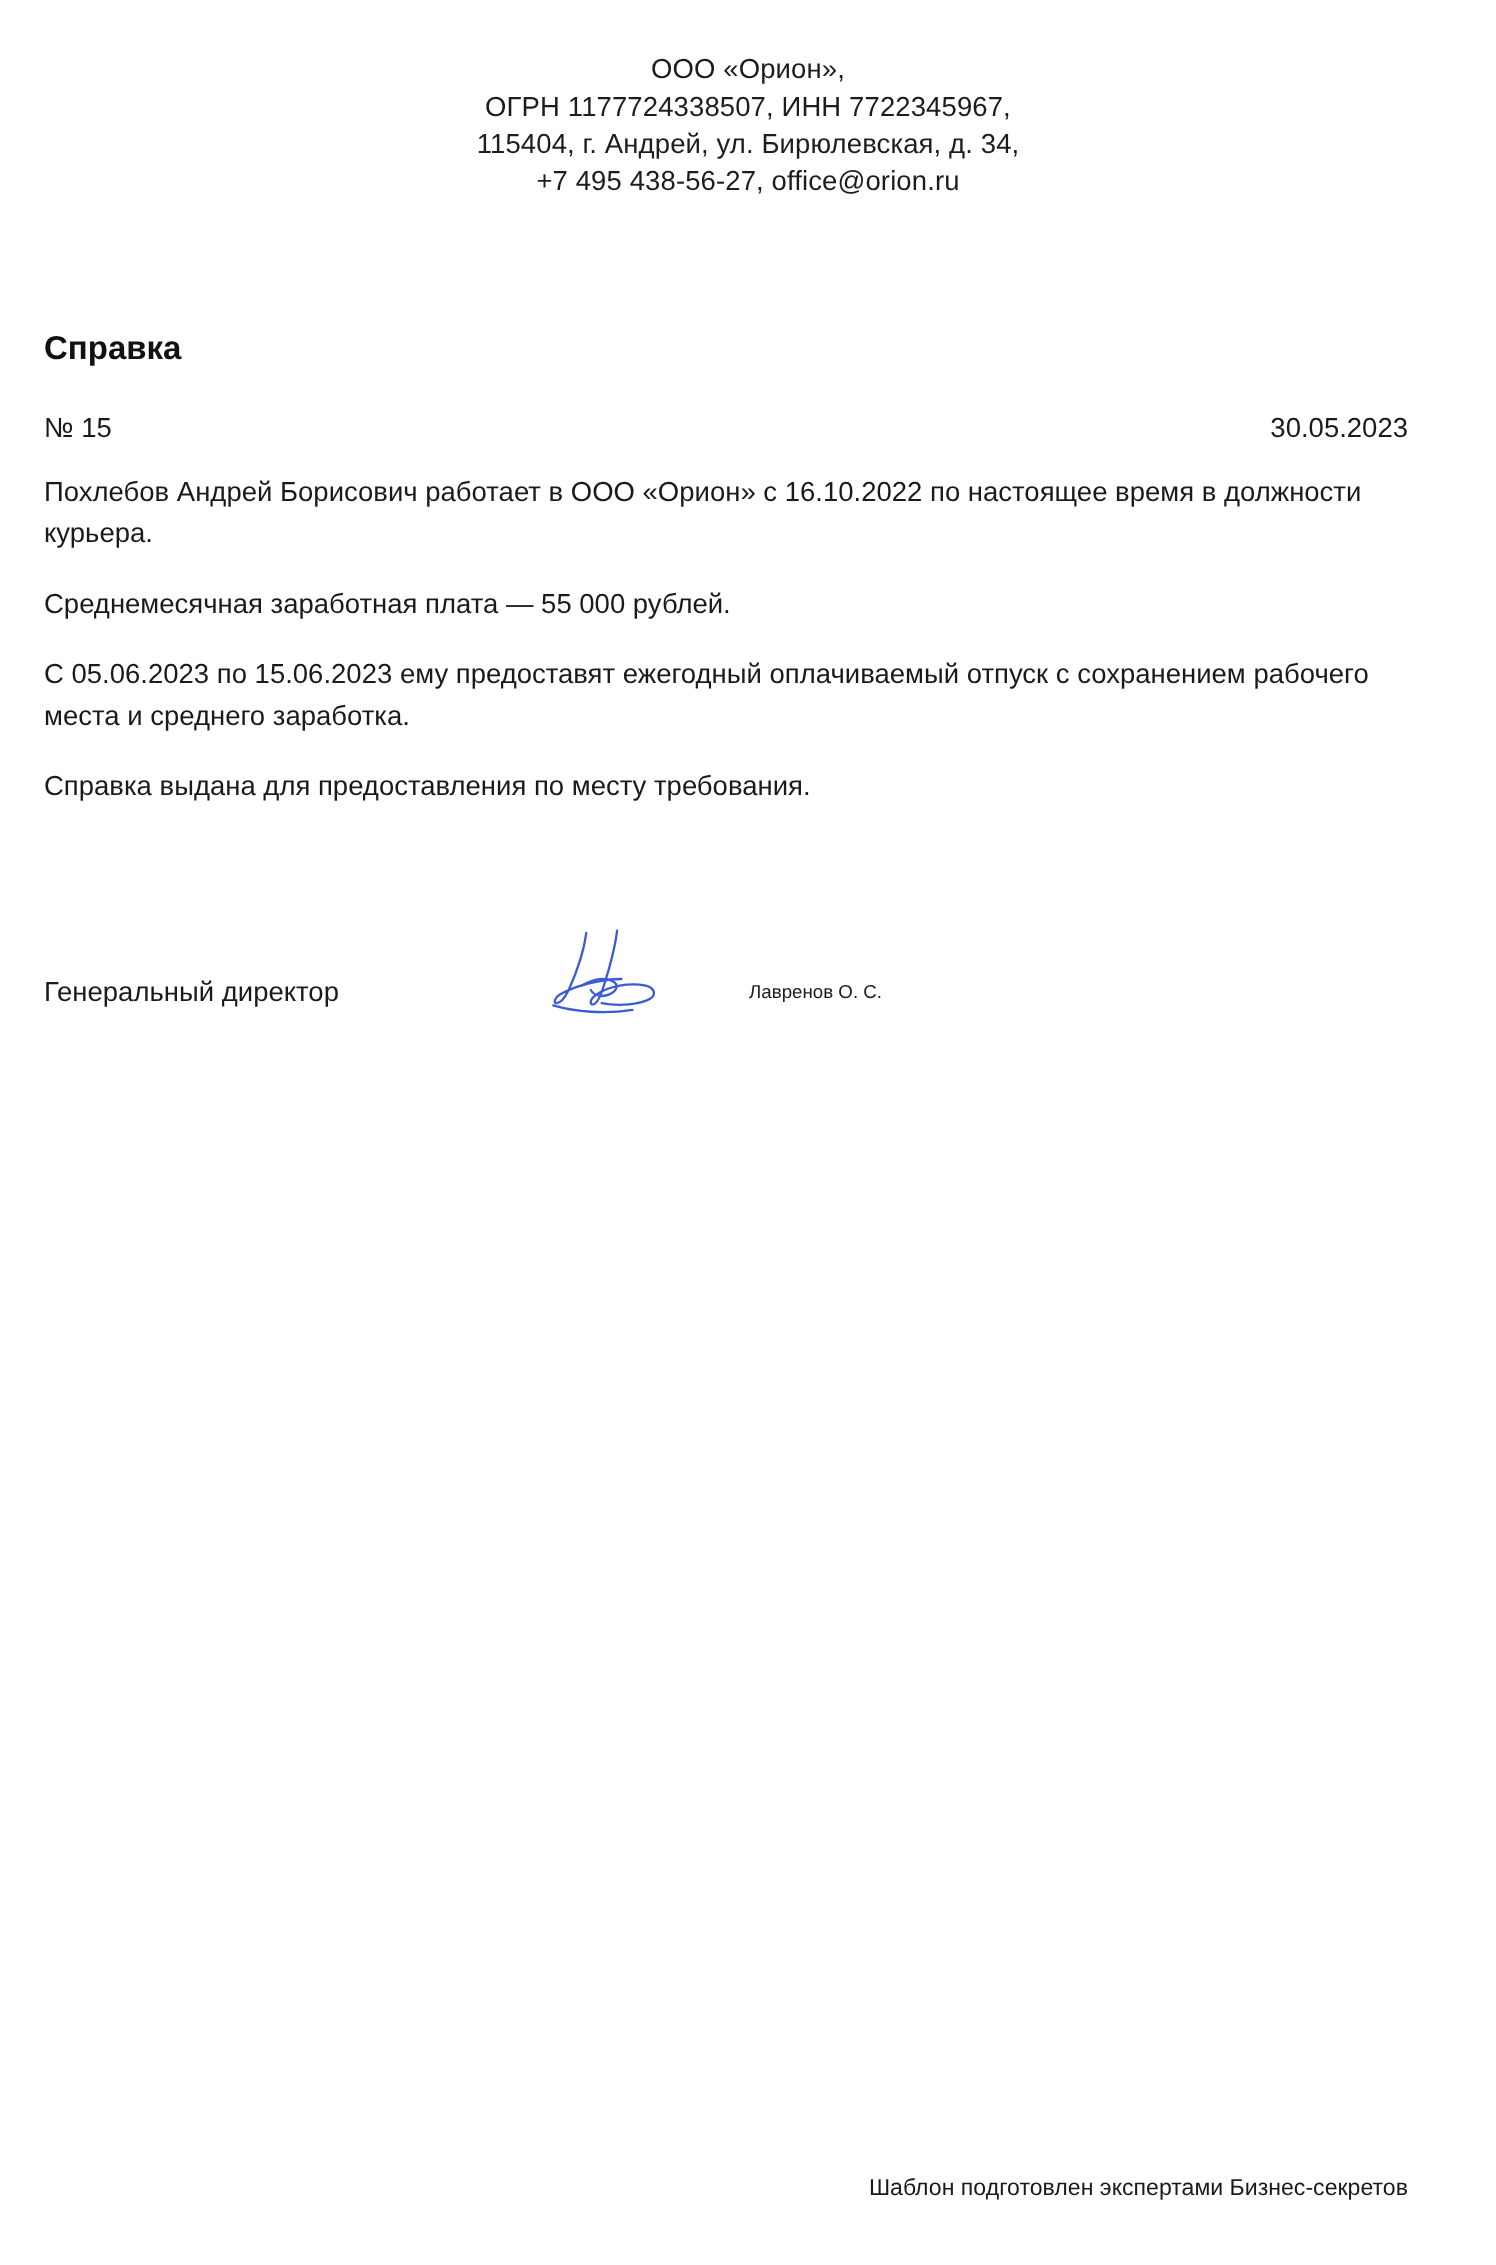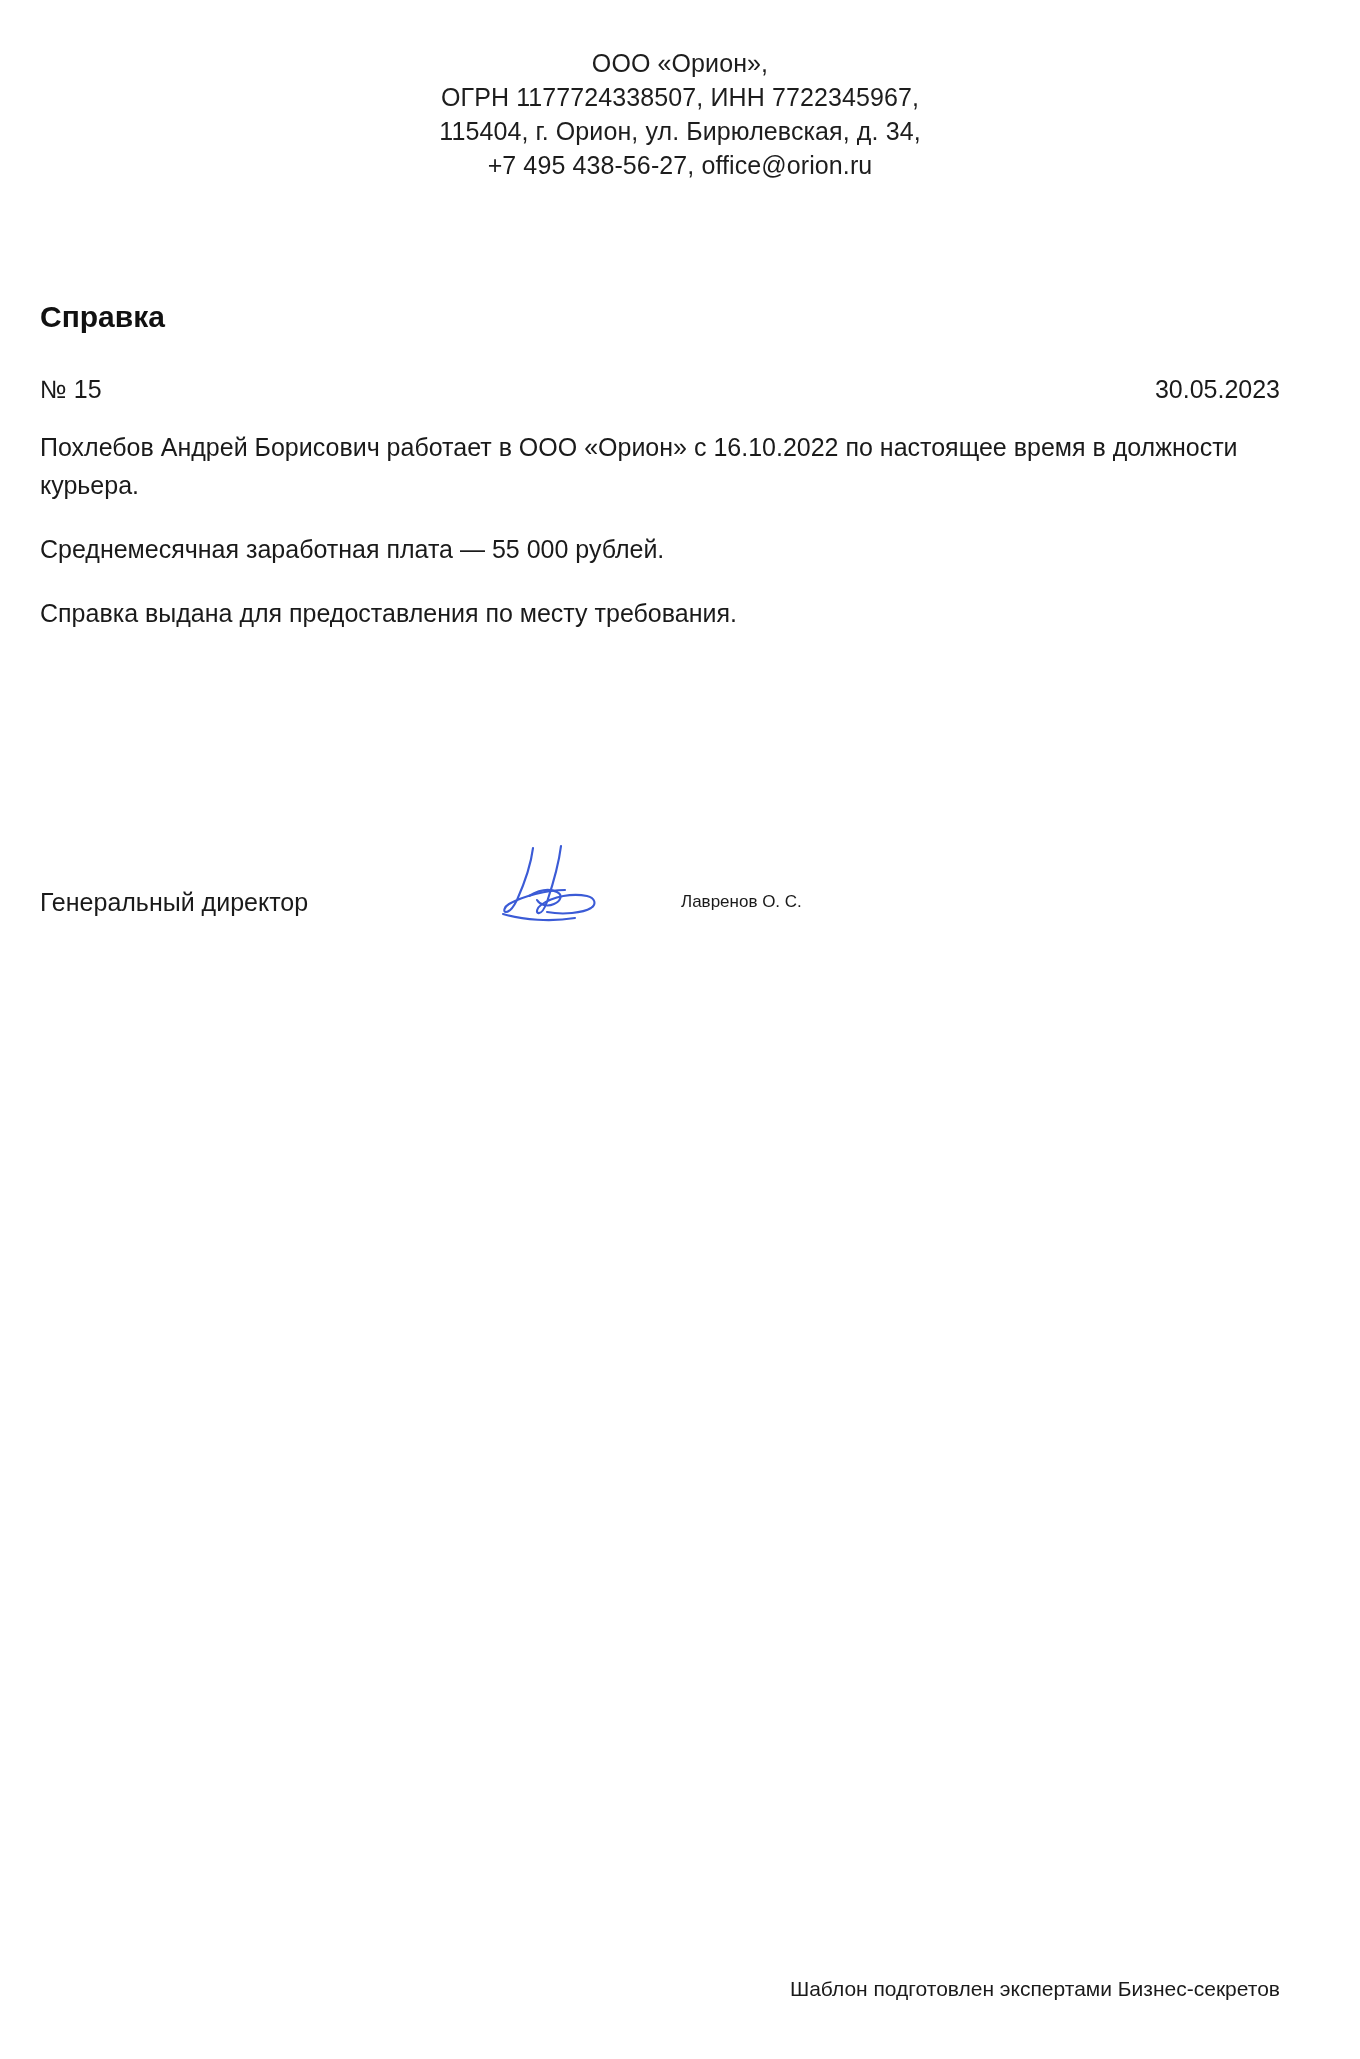--- a/index.html
+++ b/index.html
@@ -131,34 +131,35 @@
 </style>
 </head>
 <body>
 
 <div class="page">
   <div class="sheet">
 
     <div class="letterhead">
       <span class="lh-line">ООО «Орион»,</span>
       <span class="lh-line">ОГРН 1177724338507, ИНН 7722345967,</span>
-      <span class="lh-line">115404, г. Орион, ул. Бирюлевская, д. 34,</span>
+      <span class="lh-line">115404, г. Андрей, ул. Бирюлевская, д. 34,</span>
       <span class="lh-line">+7 495 438-56-27, office@orion.ru</span>
     </div>
 
     <div class="doc-title">Справка</div>
 
     <div class="meta-row">
       <span class="meta-number">№ 15</span>
       <span class="meta-date">30.05.2023</span>
     </div>
 
     <div class="body-block">
       <p class="para">Похлебов Андрей Борисович работает в ООО «Орион» с 16.10.2022 по настоящее время в должности курьера.</p>
       <p class="para">Среднемесячная заработная плата — 55 000 рублей.</p>
+      <p class="para">С 05.06.2023 по 15.06.2023 ему предоставят ежегодный оплачиваемый отпуск с сохранением рабочего места и среднего заработка.</p>
       <p class="para">Справка выдана для предоставления по месту требования.</p>
     </div>
 
     <div class="sign-row">
       <span class="sign-role">Генеральный директор</span>
 
       <svg class="signature-mark" viewBox="0 0 130 90" aria-hidden="true">
         <g fill="none" stroke="#3b5bd6" stroke-width="2.1" stroke-linecap="round" stroke-linejoin="round">
           <path d="M38 10 C36 26, 30 44, 22 62 C18 70, 14 74, 11 74 C8 74, 9 69, 14 66 C28 58, 52 52, 70 52"></path>
           <path d="M66 8 C64 24, 58 46, 52 64 C49 72, 46 76, 43 75 C41 74, 42 70, 46 67 C58 58, 78 55, 92 58 C100 60, 102 66, 96 70 C88 75, 68 77, 52 74"></path>

